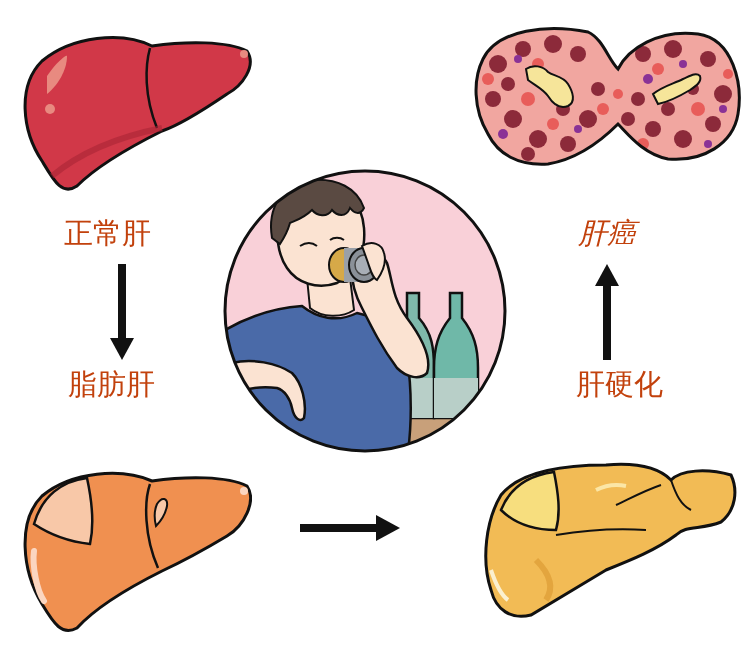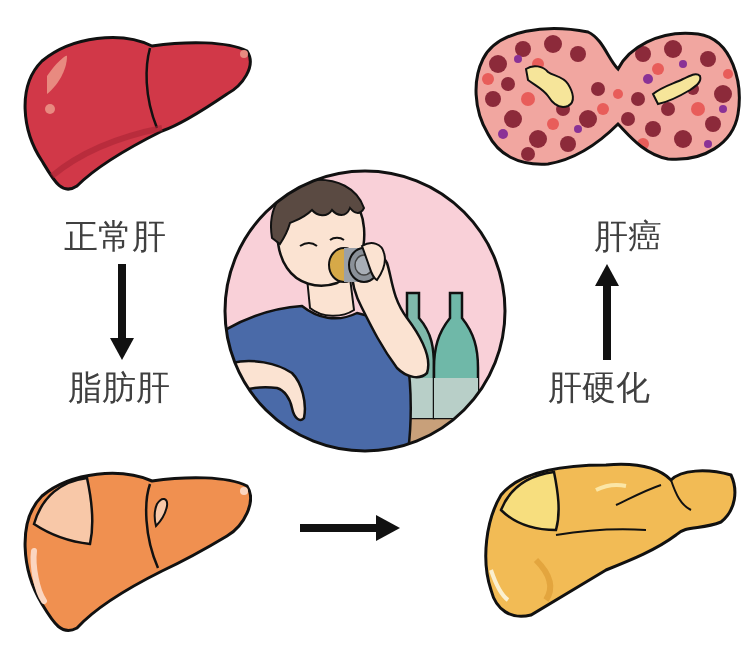--- a/index.html
+++ b/index.html
@@ -1,19 +1,19 @@
 <!DOCTYPE html>
 <html><head>
   <meta charset="utf-8">
   <style>
     html, body { margin: 0; padding: 0; background: #ffffff; }
     body { width: 750px; height: 652px; position: relative; overflow: hidden;
            font-family: "DejaVu Sans", "Liberation Sans", sans-serif; }
     .abs { position: absolute; }
-    .label { position: absolute; font-size: 34px; color: #404040; letter-spacing: 0px; line-height: 1; white-space: nowrap; }
+    .label { position: absolute; font-size: 29px; color: #c2410c; letter-spacing: 0px; line-height: 1; white-space: nowrap; }
     svg { display: block; }
   </style>
 </head>
 <body>
 
 <div class="abs" style="left:12px; top:16px;">
   <svg width="240" height="175" viewBox="0 0 240 175">
     <path d="M30 45 C60 20 110 15 140 30 C175 25 215 25 235 35 C245 50 230 70 215 78 C190 95 165 110 150 115 C120 130 85 150 65 170 C50 180 42 165 30 145 C10 115 5 70 30 45 Z" fill="#d13848" stroke="#111" stroke-width="3"></path>
     <path d="M138 32 C133 50 132 80 145 112" fill="none" stroke="#111" stroke-width="2.5"></path>
     <path d="M35 60 C45 45 55 38 55 40 C55 55 45 70 35 78 Z" fill="#e88a80"></path>
@@ -89,28 +89,28 @@
 
 <div class="label" style="left:64px; top:219px;">正常肝</div>
 <div class="abs" style="left:110px; top:264px;">
   <svg width="24" height="96" viewBox="0 0 24 96">
     <rect x="8" y="0" width="8" height="76" fill="#111"></rect>
     <polygon points="0,74 24,74 12,96" fill="#111"></polygon>
   </svg>
 </div>
 <div class="label" style="left:68px; top:370px;">脂肪肝</div>
 
-<div class="label" style="left:594px; top:219px;">肝癌</div>
+<div class="label" style="left:578px; top:219px;font-style:italic;">肝癌</div>
 <div class="abs" style="left:595px; top:264px;">
   <svg width="24" height="96" viewBox="0 0 24 96">
     <polygon points="0,22 24,22 12,0" fill="#111"></polygon>
     <rect x="8" y="20" width="8" height="76" fill="#111"></rect>
   </svg>
 </div>
-<div class="label" style="left:548px; top:370px;text-align:center;">肝硬化</div>
+<div class="label" style="left:576px; top:370px;text-align:center;">肝硬化</div>
 
 <div class="abs" style="left:222px; top:168px;">
   <svg width="286" height="286" viewBox="0 0 286 286">
     <defs>
       <clipPath id="circClip">
           <circle cx="143" cy="143" r="140"></circle>
         </clipPath>
     </defs>
     <circle cx="143" cy="143" r="140" fill="#f9d0d8"></circle>
     <g clip-path="url(#circClip)">

